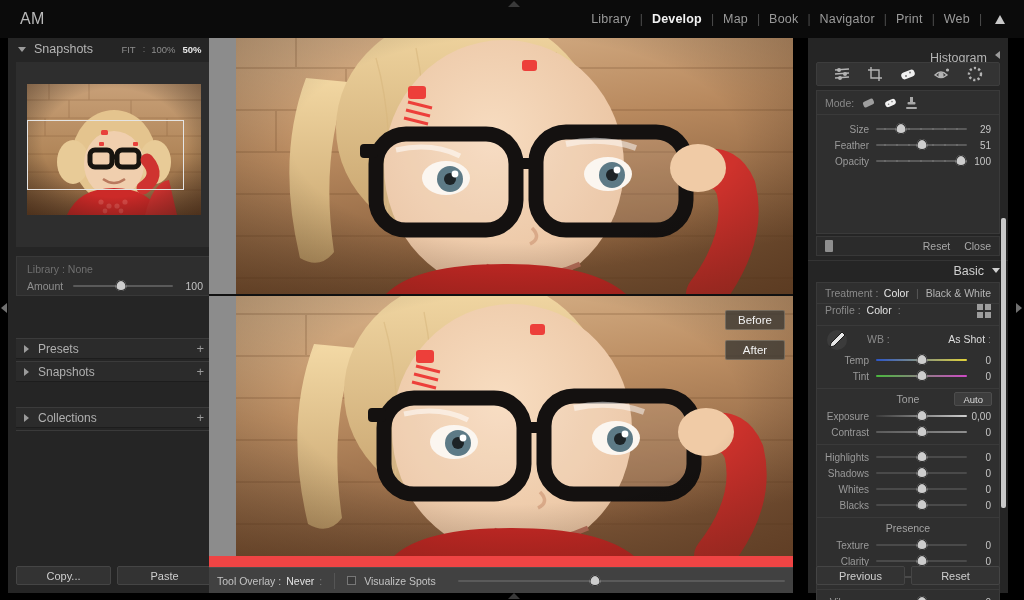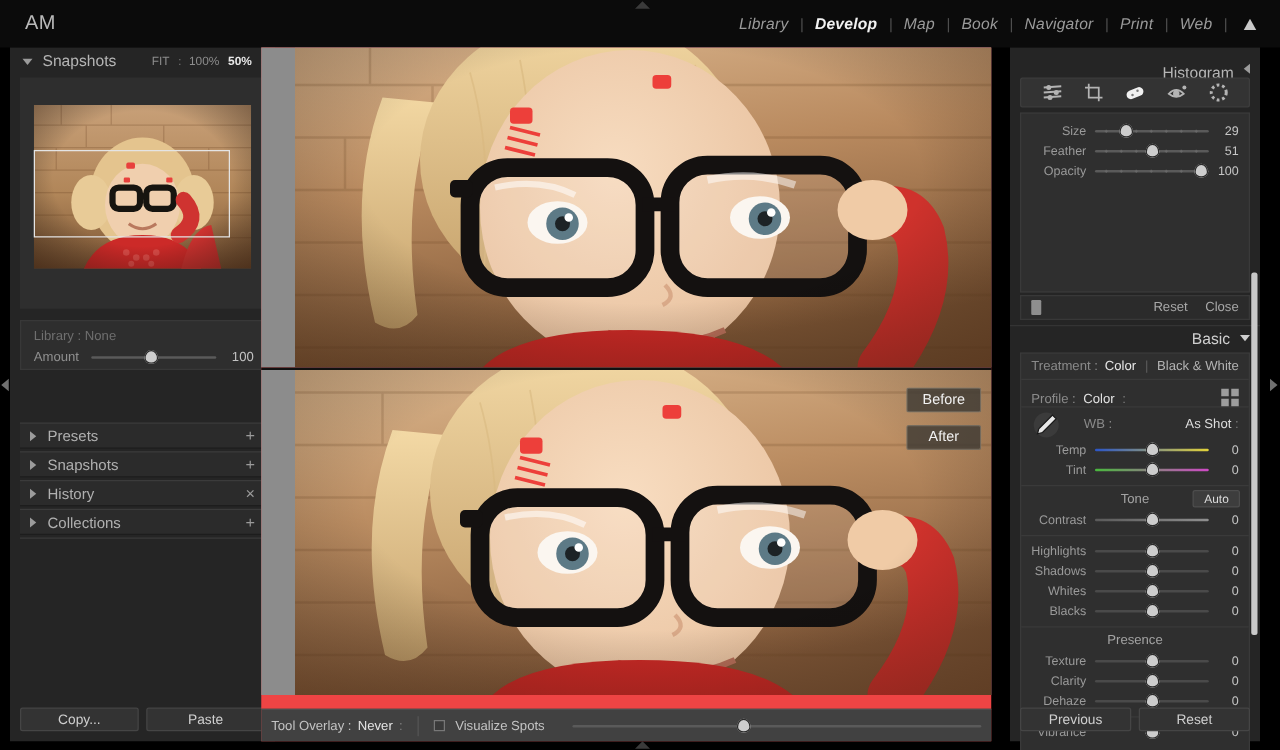--- a/index.html
+++ b/index.html
@@ -19,21 +19,20 @@
     display: flex; align-items: center;
   }
   .topbar-identity {
     position: absolute; left: 20px; top: 10px;
     color: #b9b9b9; font-size: 16px; letter-spacing: .4px;
   }
   .module-nav {
     position: absolute; right: 14px; top: 12px;
     display: flex; align-items: center; gap: 0;
     font-size: 12.5px;
-    font-style: italic;
   }
   .module-item {
     color: #9a9a9a; padding: 0 9px; cursor: default; letter-spacing: .2px;
   }
   .module-item.active { color: #f2f2f2; font-weight: bold; }
   .module-sep { color: #4e4e4e; font-size: 12px; }
   .cloud-icon { margin-left: 10px; margin-right: 2px; display:block; }
   .top-caret {
     position: absolute; left: 508px; top: 1px;
     width: 0; height: 0; border-left: 6px solid transparent;
@@ -249,21 +248,21 @@
   }
   .treat-row {
     display: flex; align-items: center; height: 21px; padding: 0 8px;
     font-size: 10.5px; color: #8a8a8a; border-bottom: 1px solid #3a3a3a;
   }
   .treat-row .opts { margin-left: auto; display: flex; align-items: center; gap: 7px; }
   .treat-row .on { color: #e6e6e6; }
   .treat-row .off { color: #b3b3b3; }
   .treat-row .bar { color: #5e5e5e; }
   .profile-row {
-    display: flex; align-items: flex-end; height: 22px; padding: 0 8px; gap: 6px;
+    display: flex; align-items: flex-start; height: 22px; padding: 0 8px; gap: 6px;
     font-size: 10.5px; color: #8a8a8a; border-bottom: 1px solid #3a3a3a;
   }
   .profile-row .pv { color: #e2e2e2; }
   .grid-icon { margin-left: auto; display: grid; grid-template-columns: 6px 6px; gap: 2px; }
   .grid-icon i { width: 6px; height: 6px; background: #9d9d9d; display: block; }
   .wb-row {
     position: relative; display: flex; align-items: center; height: 26px;
     padding: 0 8px; font-size: 10.5px; color: #8a8a8a;
   }
   .wb-row .wb-lbl { margin-left: 42px; }
@@ -434,25 +433,20 @@
 
     <div class="lp-section" style="top:300px">
       <span class="tri-right"></span>
       <span>Presets</span>
       <span class="act">+</span>
     </div>
     <div class="lp-section" style="top:323px">
       <span class="tri-right"></span>
       <span>Snapshots</span>
       <span class="act">+</span>
-    </div>
-    <div class="lp-section" style="top:346px">
-      <span class="tri-right"></span>
-      <span>History</span>
-      <span class="act">×</span>
     </div>
     <div class="lp-section" style="top:369px">
       <span class="tri-right"></span>
       <span>Collections</span>
       <span class="act">+</span>
     </div>
     <div class="lp-divider" style="top:392px"></div>
 
     <div class="bottom-btn-row">
       <div class="lt-btn">Copy...</div>
@@ -708,20 +702,42 @@
         </svg>
       </span>
       <span>
         <svg width="16" height="16" viewBox="0 0 16 16">
           <circle cx="8" cy="8" r="6" fill="none" stroke="#b4b4b4" stroke-width="2.4" stroke-dasharray="2.2 2.2"></circle>
         </svg>
       </span>
     </div>
 
     <div class="spot-panel">
+      <div class="mode-row">
+        <span>Mode:</span>
+        <span>
+          <svg width="15" height="13" viewBox="0 0 15 13">
+            <rect x="2" y="4" width="11" height="6" rx="2" fill="#9e9e9e" transform="rotate(-24 7.5 7)"></rect>
+          </svg>
+        </span>
+        <span>
+          <svg width="15" height="13" viewBox="0 0 15 13">
+            <rect x="2" y="4" width="11" height="6" rx="3" fill="#f2f2f2" transform="rotate(-24 7.5 7)"></rect>
+            <circle cx="5.6" cy="8.2" r="0.8" fill="#7a7a7a"></circle>
+              <circle cx="9" cy="5.6" r="0.8" fill="#7a7a7a"></circle>
+          </svg>
+        </span>
+        <span>
+          <svg width="13" height="14" viewBox="0 0 13 14">
+            <rect x="5" y="1" width="3" height="5" fill="#a8a8a8"></rect>
+            <rect x="2.5" y="6" width="8" height="2.6" rx="1" fill="#a8a8a8"></rect>
+            <rect x="1" y="11" width="11" height="2" rx="1" fill="#a8a8a8"></rect>
+          </svg>
+        </span>
+      </div>
 
       <div style="padding-top:6px">
         <div class="slider-row">
           <span class="lbl">Size</span>
           <span class="track-wrap">
             <span class="track"></span>
             <span class="tick-dots"></span>
             <span class="knob" style="left:27%"></span>
           </span>
           <span class="val">29</span>
@@ -811,20 +827,28 @@
         </div>
       </div>
 
       <div class="section-head">
         <span>Tone</span>
         <span class="auto-btn">Auto</span>
       </div>
 
       <div style="padding-bottom:4px">
         <div class="slider-row">
+          <span class="lbl">Exposure</span>
+          <span class="track-wrap">
+            <span class="track grad-exp"></span>
+            <span class="knob" style="left:50%"></span>
+          </span>
+          <span class="val">0,00</span>
+        </div>
+        <div class="slider-row">
           <span class="lbl">Contrast</span>
           <span class="track-wrap">
             <span class="track grad-ct"></span>
             <span class="knob" style="left:50%"></span>
           </span>
           <span class="val">0</span>
         </div>
         <div class="grp-divider"></div>
         <div class="slider-row">
           <span class="lbl">Highlights</span>

